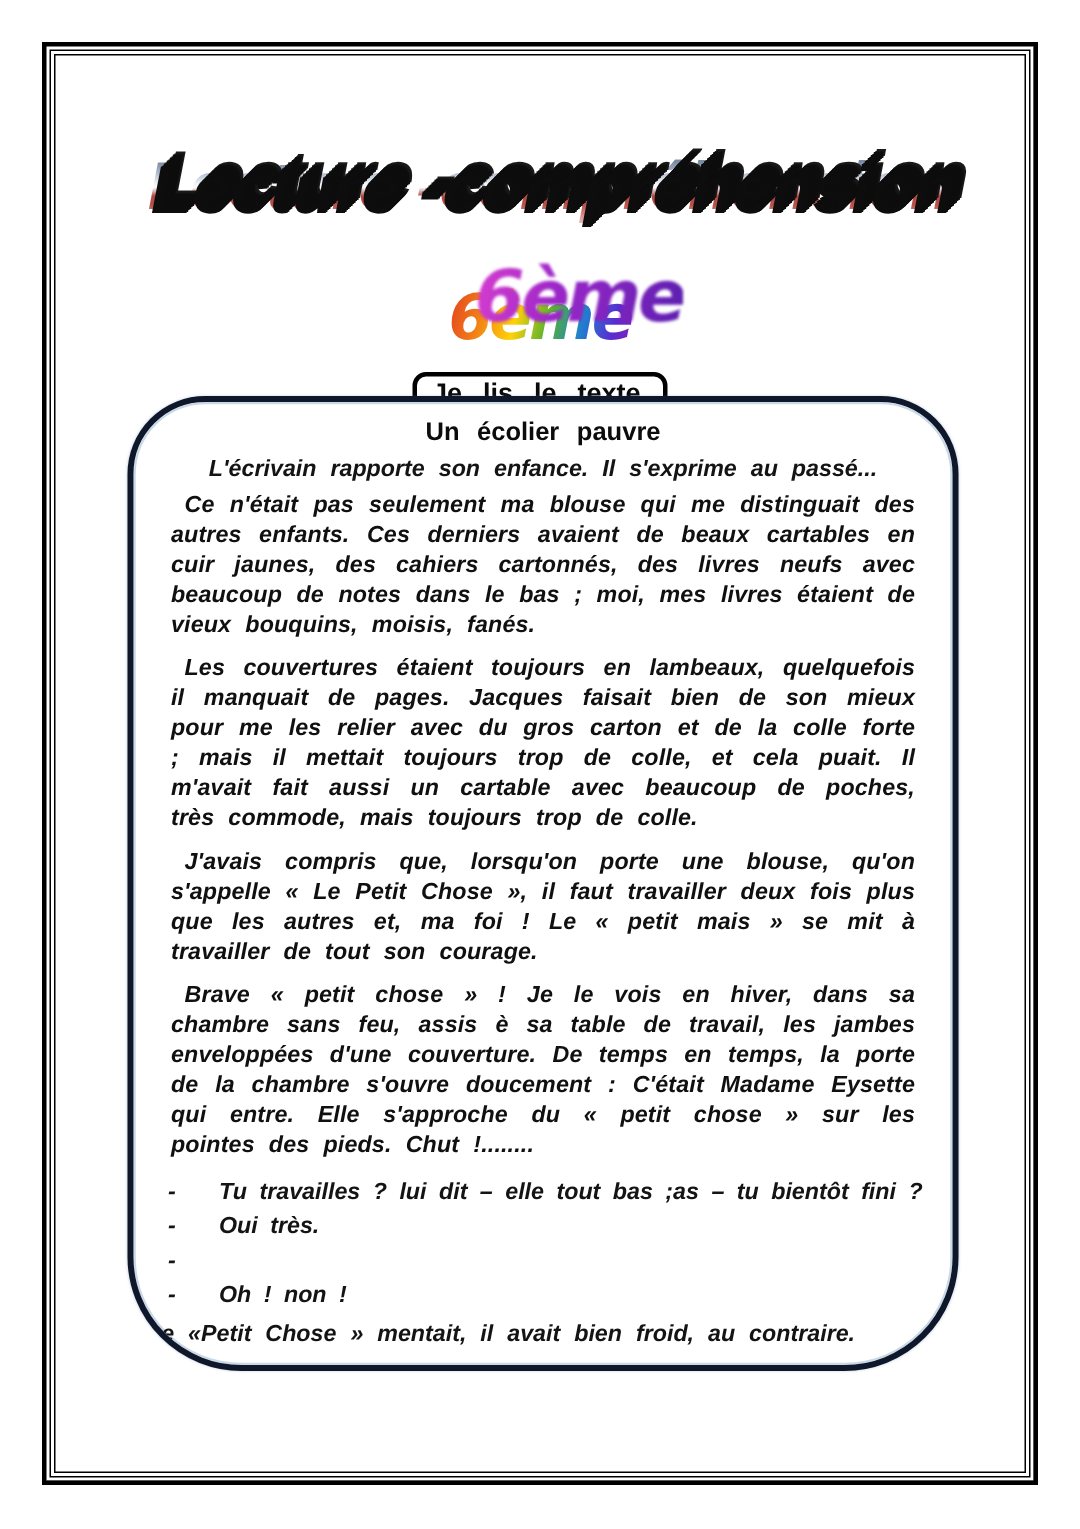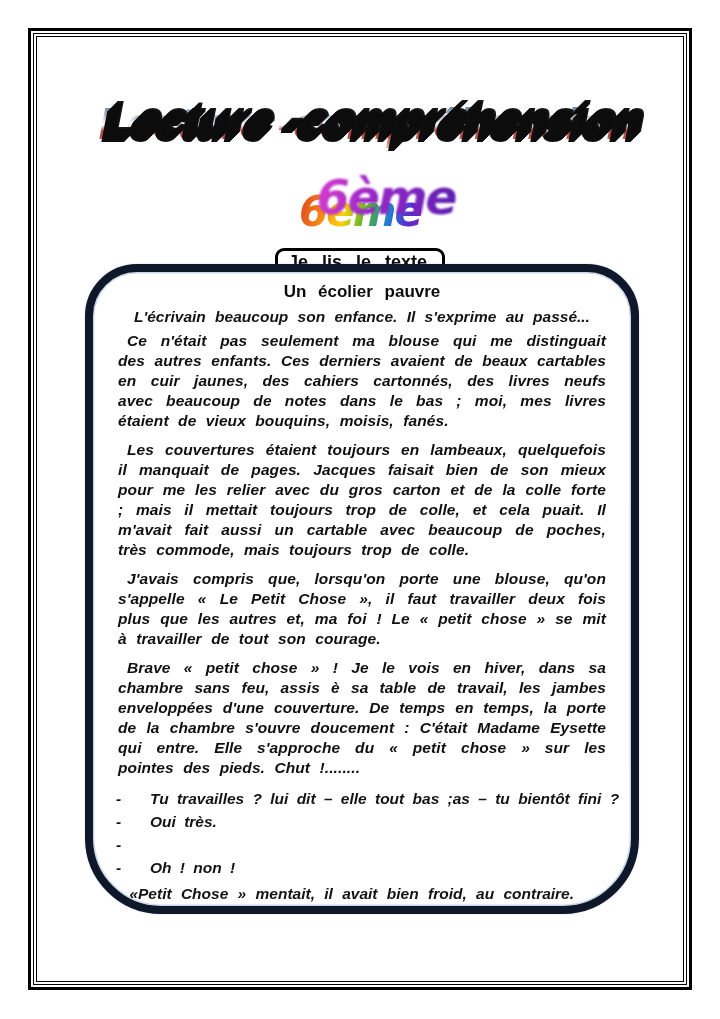--- a/index.html
+++ b/index.html
@@ -62,21 +62,21 @@
   
   .label-row{text-align:center;margin-top:4px;}
   .label{
     display:inline-block;border:3px solid #000;border-radius:9px;background:#fff;
     padding:1px 10px 3px;font-weight:bold;font-size:18px;word-spacing:9px;color:#0a0a0a;
   }
 
   
   .reading-box{
     position:absolute;left:57px;top:236px;width:554px;height:650px;box-sizing:border-box;
-    border:8px solid #0f172a;border-radius:52px 52px 76px 76px;
+    border:4px solid #0f172a;border-radius:52px 52px 76px 76px;
     box-shadow:inset 0 0 0 1.5px #c9d9e8,0 0 2px rgba(93,129,168,.35);
     padding:10px 9px 0;overflow:hidden;background:#fff;
   }
   .reading-box h2{
     margin:0 0 6px;text-align:center;font-size:17px;font-weight:bold;
     word-spacing:7px;color:#0c0c0c;
   }
   .intro{
     margin:0 0 5px;text-align:center;font-style:italic;font-weight:700;
     font-size:15.5px;word-spacing:5px;
@@ -108,25 +108,25 @@
     <span class="gr-shadow">6ème</span>
     <span class="gr-face">6ème</span>
   </div>
 
   <div class="label-row">
     <span class="label">Je lis le texte.</span>
   </div>
 
   <div class="reading-box">
     <h2>Un écolier pauvre</h2>
-    <p class="intro">L'écrivain beaucoup son enfance. Il s'exprime au passé...</p>
+    <p class="intro">L'écrivain rapporte son enfance. Il s'exprime au passé...</p>
 
     <p class="para">Ce n'était pas seulement ma blouse qui me distinguait des autres enfants. Ces derniers avaient de beaux cartables en cuir jaunes, des cahiers cartonnés, des livres neufs avec beaucoup de notes dans le bas ; moi, mes livres étaient de vieux bouquins, moisis, fanés.</p>
     <p class="para">Les couvertures étaient toujours en lambeaux, quelquefois il manquait de pages. Jacques faisait bien de son mieux pour me les relier avec du gros carton et de la colle forte ; mais il mettait toujours trop de colle, et cela puait. Il m'avait fait aussi un cartable avec beaucoup de poches, très commode, mais toujours trop de colle.</p>
-    <p class="para">J'avais compris que, lorsqu'on porte une blouse, qu'on s'appelle « Le Petit Chose », il faut travailler deux fois plus que les autres et, ma foi ! Le « petit chose » se mit à travailler de tout son courage.</p>
+    <p class="para">J'avais compris que, lorsqu'on porte une blouse, qu'on s'appelle « Le Petit Chose », il faut travailler deux fois plus que les autres et, ma foi ! Le « petit mais » se mit à travailler de tout son courage.</p>
     <p class="para">Brave « petit chose » ! Je le vois en hiver, dans sa chambre sans feu, assis è sa table de travail, les jambes enveloppées d'une couverture. De temps en temps, la porte de la chambre s'ouvre doucement : C'était Madame Eysette qui entre. Elle s'approche du « petit chose » sur les pointes des pieds. Chut !........</p>
 
     <div class="dialogue">
       <div class="dline">
         <span class="dash">-</span>
         <span>Tu travailles ? lui dit – elle tout bas ;as – tu bientôt fini ?</span>
       </div>
       <div class="dline">
         <span class="dash">-</span>
         <span>Oui très.</span>

